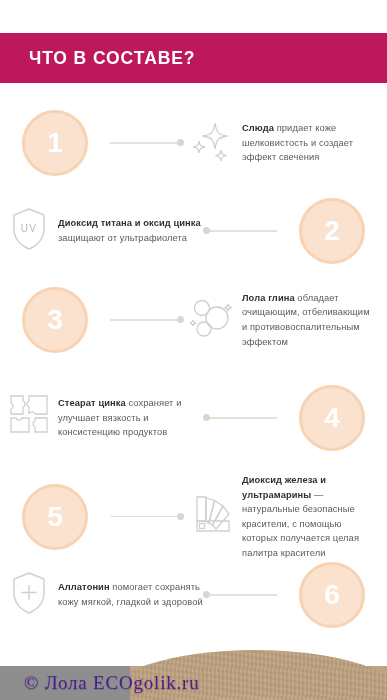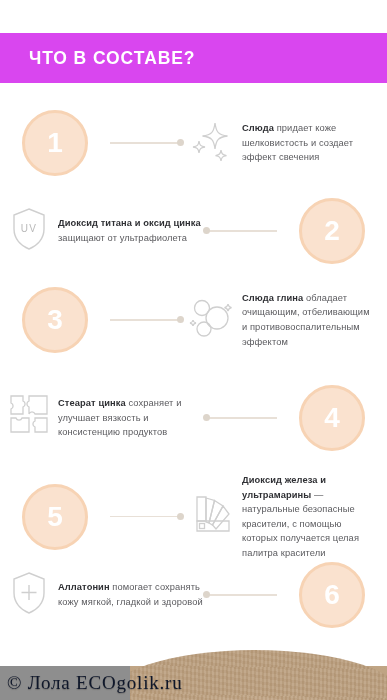--- a/index.html
+++ b/index.html
@@ -23,21 +23,21 @@
     overflow: hidden;
   }
 
   
   .header-band {
     position: absolute;
     left: 0;
     top: 33px;
     width: 387px;
     height: 50px;
-    background: #d946ef;
+    background: #be185d;
     display: flex;
     align-items: center;
   }
   .header-title {
     margin-left: 29px;
     color: #ffffff;
     font-size: 17.5px;
     font-weight: bold;
     letter-spacing: 0.9px;
     white-space: nowrap;
@@ -183,24 +183,24 @@
     left: 0;
     bottom: 0;
     width: 387px;
     height: 34px;
     background: #8e8e8e;
     z-index: 2;
     clip-path: polygon(0 0, 130px 0, 130px 100%, 0 100%);
   }
   .watermark-text {
     position: absolute;
-    left: 7px;
+    left: 24px;
     bottom: 6px;
     z-index: 3;
-    color: #0f172a;
+    color: #4c1d95;
     font-family: "Liberation Serif", serif;
     font-size: 19px;
     letter-spacing: 0.8px;
     white-space: nowrap;
     text-shadow: 0 1px 1px rgba(60,55,50,0.35);
   }
 </style>
 </head>
 <body>
 
@@ -260,21 +260,21 @@
     <div class="icon-wrap">
       <svg width="48" height="48" viewBox="0 0 48 48" fill="none" stroke="#cfcfcf" stroke-width="1.3">
         <circle cx="28" cy="24" r="11"></circle>
         <circle cx="13" cy="14" r="7.5"></circle>
         <circle cx="15" cy="35" r="7"></circle>
         <path d="M39 10 C39.4 12.6 40 13.2 42.6 13.6 C40 14 39.4 14.6 39 17.2 C38.6 14.6 38 14 35.4 13.6 C38 13.2 38.6 12.6 39 10 Z"></path>
         <path d="M4 26 C4.35 28.1 4.9 28.6 7 29 C4.9 29.4 4.35 29.9 4 32 C3.65 29.9 3.1 29.4 1 29 C3.1 28.6 3.65 28.1 4 26 Z"></path>
       </svg>
     </div>
     <div class="row-text">
-      <b>Слюда глина</b><span> обладает очищающим, отбеливающим и противовоспалительным эффектом</span>
+      <b>Лола глина</b><span> обладает очищающим, отбеливающим и противовоспалительным эффектом</span>
     </div>
   </div>
 
   <div class="row right-num" id="row-4" style="top: 385px;">
     <div class="num-wrap">
       <div class="num-circle">4</div>
     </div>
     <div class="connector">
       <div class="line"></div>
       <div class="dot"></div>

